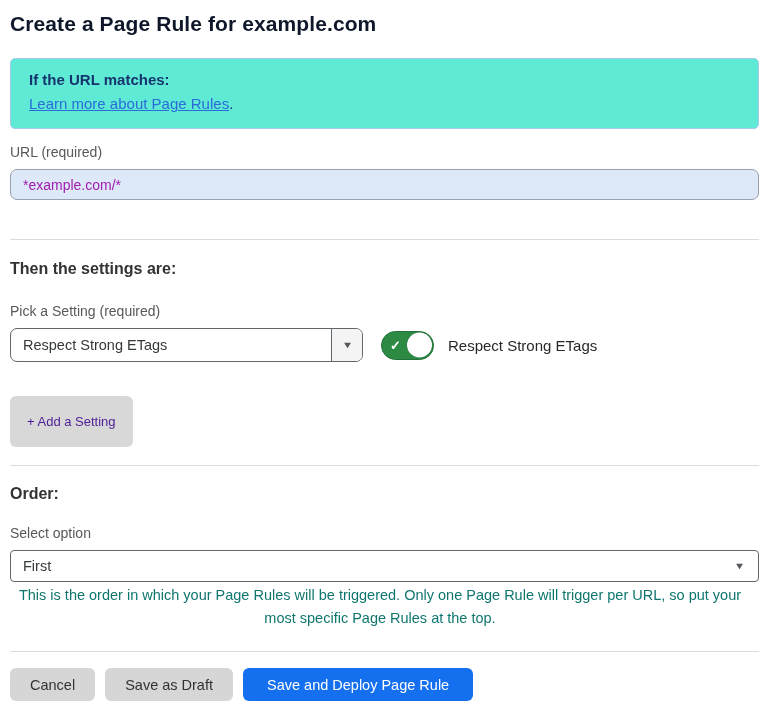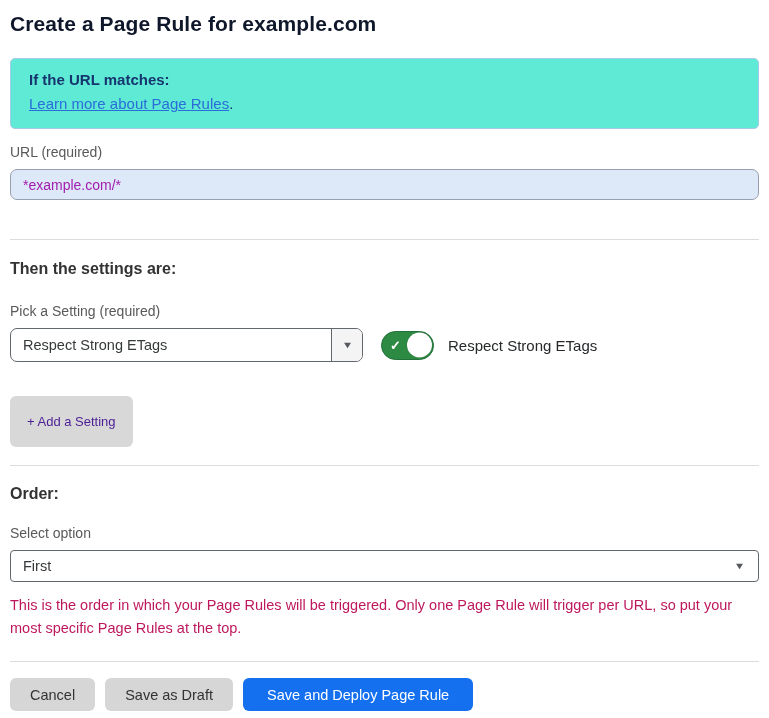--- a/index.html
+++ b/index.html
@@ -126,23 +126,24 @@
     cursor: pointer;
   }
 
   
   .order-select { width: 100%; height: 32px; border-radius: 4px; }
   .order-select .select-caret-inline {
     display: flex; align-items: center; padding-right: 14px;
   }
 
   .help-text {
-    margin-top: 12px;
-    font-size: 14.5px; line-height: 22.5px; color: #be185d;
+    margin-top: 2px;
+    font-size: 14.5px; line-height: 22.5px; color: #0f766e;
     max-width: 740px;
+    text-align: center;
   }
 
   
   .footer-row { display: flex; align-items: center; gap: 10px; }
   .btn {
     border: none; border-radius: 6px;
     height: 33px; padding: 0 20px;
     font-family: "Liberation Sans", sans-serif;
     font-size: 14.5px; cursor: pointer;
     display: inline-flex; align-items: center; justify-content: center;

